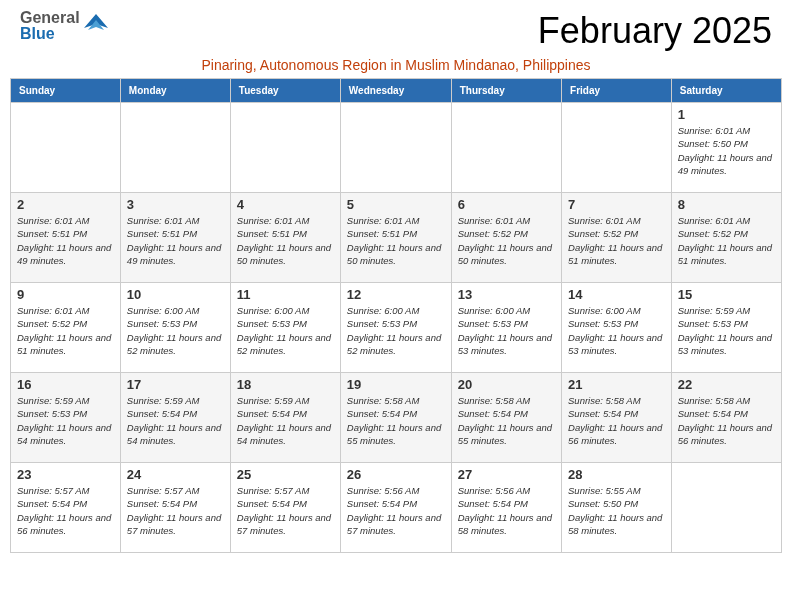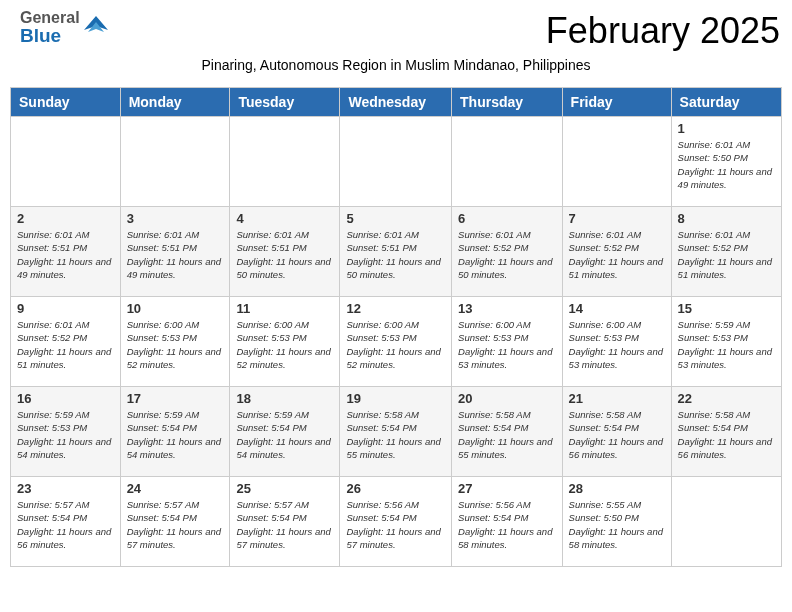--- a/index.html
+++ b/index.html
@@ -1,33 +1,33 @@
 <!DOCTYPE html>
 <html><head>
   <meta charset="utf-8">
   <style>
     * { box-sizing: border-box; margin: 0; padding: 0; }
     body { font-family: Arial, sans-serif; background: #fff; width: 792px; min-height: 612px; }
     
-    .header { padding: 10px 12px 5px 20px; display: flex; align-items: flex-start; justify-content: space-between; }
+    .header { padding: 10px 20px 5px 20px; display: flex; align-items: flex-start; justify-content: space-between; }
     
     .title-section { text-align: right; flex: 1; }
     .month-year { font-size: 36px; color: #000000; font-weight: normal; }
-    .location { font-size: 14px; color: #000000; text-align: center; padding-bottom: 14px; }
+    .location { font-size: 14px; color: #c2410c; text-align: center; padding-bottom: 5px; }
     
     .calendar-container { padding: 0 10px 10px 10px; }
     
     table { width: 100%; border-collapse: collapse; }
     
     thead tr th {
       background-color: #2b6cb0;
       color: white;
       text-align: left;
       padding: 6px 8px;
-      font-size: 14px;
+      font-size: 10px;
       font-weight: bold;
       border: 1px solid #ccc;
     }
     
     tbody tr td {
       border: 1px solid #ccc;
       vertical-align: top;
       padding: 4px 6px;
       width: 113px;
       min-height: 80px;
@@ -38,21 +38,21 @@
     }
     
     tbody tr:nth-child(even) td { background: #f5f5f5; }
     
     .day-num { font-size: 13px; font-weight: bold; display: block; margin-bottom: 2px; }
     .day-info { font-size: 9.5px; line-height: 1.4; color: #333; font-style: italic; }
 
     .logo-wrapper { display: flex; align-items: center; }
     .logo-name { display: flex; flex-direction: column; line-height: 1; }
     .logo-name .gen { font-size: 16px; font-weight: bold; color: #555; }
-    .logo-name .blue { font-size: 19px; font-weight: bold; color: #1a6cb0; }
+    .logo-name .blue { font-size: 16px; font-weight: bold; color: #1a6cb0; }
     .logo-bird { margin-left: 2px; }
   </style>
 </head>
 <body>
 
 <div>
   <div class="header">
     <div class="logo-wrapper">
       <div class="logo-name">
         <span class="gen">General</span>

